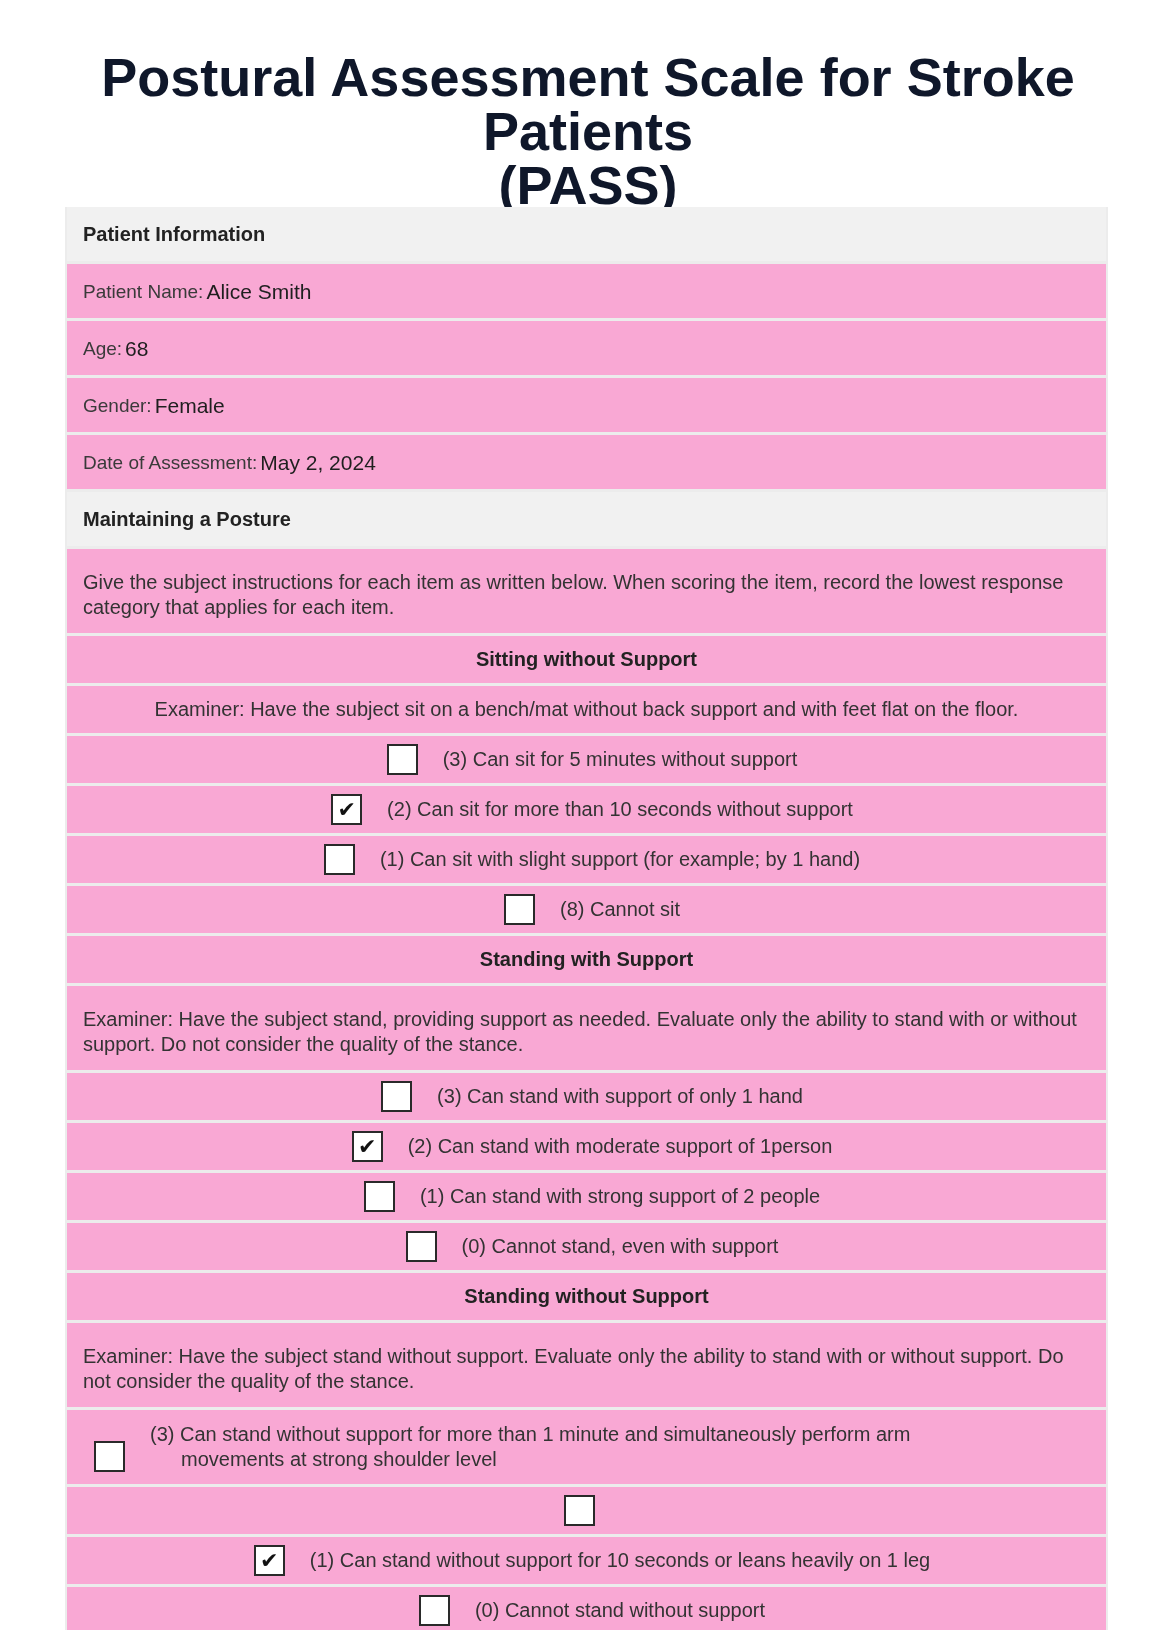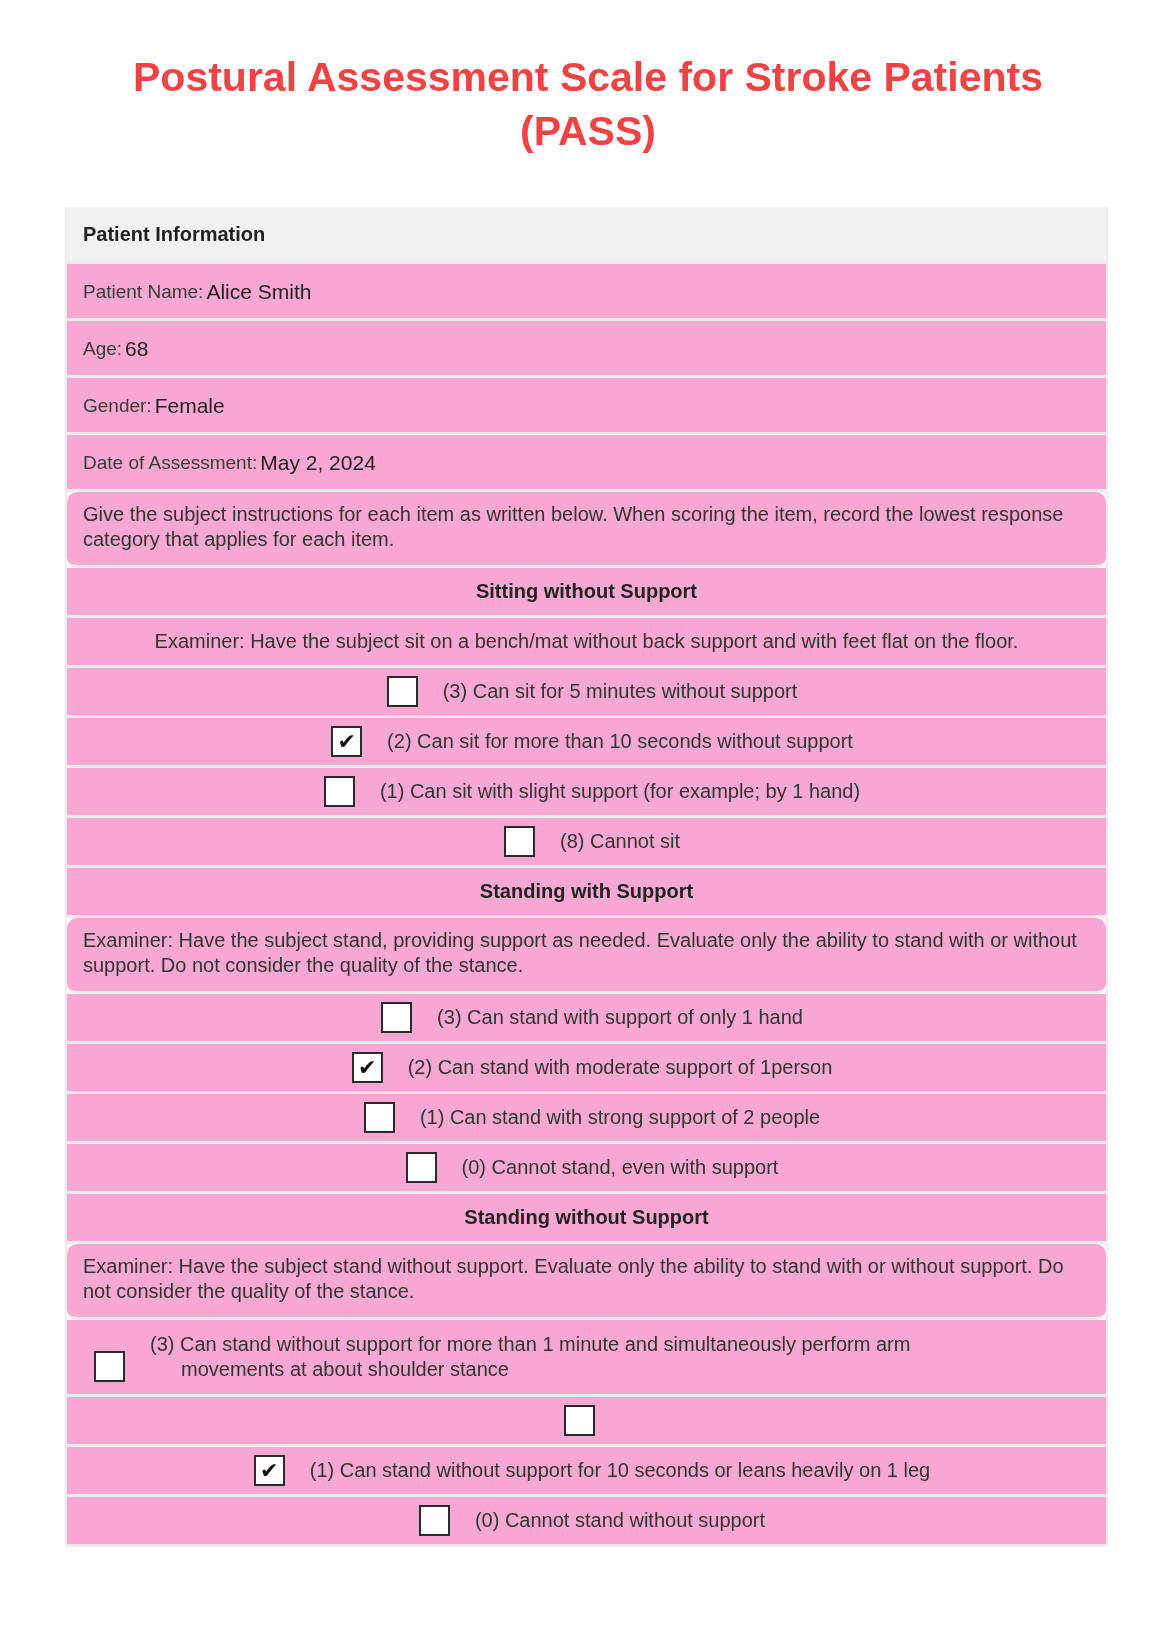--- a/index.html
+++ b/index.html
@@ -2,40 +2,40 @@
 <html><head>
   <meta charset="utf-8">
   <style>
     html, body { margin: 0; padding: 0; background: #ffffff; }
     body {
       width: 1176px; height: 1630px; position: relative; overflow: hidden;
       font-family: "Liberation Sans", sans-serif; color: #2b2b2b;
     }
     .title {
       position: absolute; left: 0; top: 50px; width: 1176px;
-      text-align: center; font-weight: bold; font-size: 41px; line-height: 54px;
-      color: #ef4444; margin: 0;
+      text-align: center; font-weight: bold; font-size: 54px; line-height: 54px;
+      color: #0f172a; margin: 0;
     }
     .sheet {
       position: absolute; left: 65px; top: 207px; width: 1043px;
       border-left: 2px solid #ececec; border-right: 2px solid #ececec;
       box-sizing: border-box;
     }
     .row {
       box-sizing: border-box;
       border-bottom: 3px solid #ececec;
       padding: 0 16px;
       display: flex; align-items: center;
       font-size: 20px; line-height: 25px;
       background: #f9a8d4;
     }
     .row.gray { background: #f1f1f1; }
     .row.h57 { height: 57px; }
     .row.h50 { height: 50px; justify-content: center; }
-    .row.multi { padding-top: 10px; padding-bottom: 13px; border-radius: 10px; }
+    .row.multi { padding-top: 21px; padding-bottom: 13px; }
     .bold { font-weight: bold; color: #222222; }
     .label { color: #3a3a3a; font-size: 19px; }
     .value { color: #1f1f1f; font-size: 21px; margin-left: 3px; }
     .text { color: #333333; }
     .opt { padding-left: 27px; align-items: center; }
     .opt.top { align-items: flex-end; padding-top: 12px; padding-bottom: 12px; }
     .cb {
       width: 31px; height: 31px; border: 2px solid #2a2a2a; flex: 0 0 auto;
       box-sizing: border-box; display: flex; align-items: center; justify-content: center;
       font-size: 22px; line-height: 1; color: #111111; margin-right: 25px;
@@ -68,20 +68,23 @@
   </div>
   <div class="row h57">
     <span class="label">Gender:</span>
     <span class="value">Female</span>
   </div>
   <div class="row h57">
     <span class="label">Date of Assessment:</span>
     <span class="value">May 2, 2024</span>
   </div>
 
+  <div class="row gray h57">
+    <span class="bold">Maintaining a Posture</span>
+  </div>
   <div class="row multi">
     <span class="text">Give the subject instructions for each item as written below. When scoring the item, record the lowest response category that applies for each item.</span>
   </div>
 
   <div class="row h50">
     <span class="bold">Sitting without Support</span>
   </div>
   <div class="row h50">
     <span class="text">Examiner: Have the subject sit on a bench/mat without back support and with feet flat on the floor.</span>
   </div>
@@ -128,21 +131,21 @@
   <div class="row h50">
     <span class="bold">Standing without Support</span>
   </div>
   <div class="row multi">
     <span class="text">Examiner: Have the subject stand without support. Evaluate only the ability to stand with or without support. Do not consider the quality of the stance.</span>
   </div>
   <div class="row opt top">
     <span class="cb"></span>
     <span class="opt-text">
       <span>(3) Can stand without support for more than 1 minute and simultaneously perform arm</span>
-      <span class="cont">movements at about shoulder stance</span>
+      <span class="cont">movements at strong shoulder level</span>
     </span>
   </div>
   <div class="row h50 opt">
     <span class="cb"></span>
   </div>
   <div class="row h50 opt">
     <span class="cb">✔</span>
     <span class="opt-text">(1) Can stand without support for 10 seconds or leans heavily on 1 leg</span>
   </div>
   <div class="row h50 opt">

